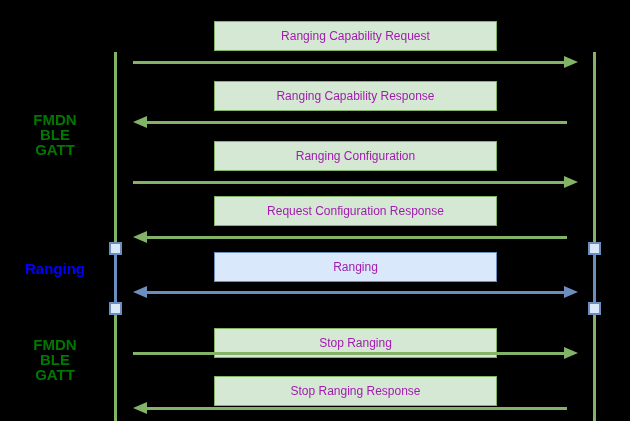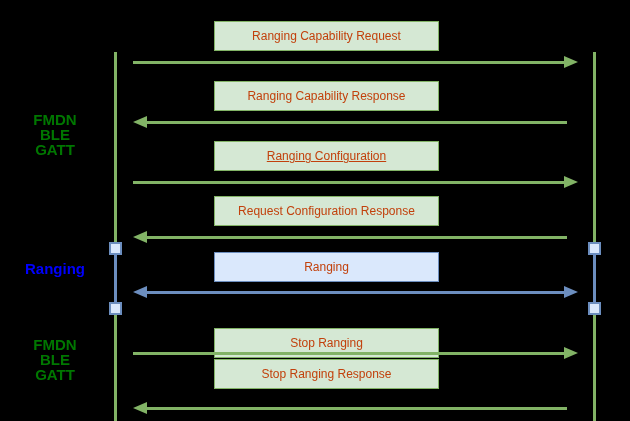--- a/index.html
+++ b/index.html
@@ -25,28 +25,28 @@
     position:absolute;width:9px;height:9px;
     background:#dae8fc;border:2px solid #6c8ebf;
   }
   .node.nl{left:109px;}
   .node.nr{left:588px;}
   .node.ntop{top:242px;}
   .node.nbot{top:302px;}
 
   
   .msg-box{
-    position:absolute;left:214px;width:225px;height:30px;
+    position:absolute;left:214px;width:283px;height:30px;
     box-sizing:border-box;border:1.5px solid #82b366;background:#d5e8d4;
     display:flex;align-items:center;justify-content:center;
-    font-size:12px;color:#c2410c;white-space:nowrap;
+    font-size:12px;color:#a21caf;white-space:nowrap;
   }
   .msg-box.blue{border-color:#6c8ebf;background:#dae8fc;}
-  .b1{top:21px;} .b2{top:81px;} .b3{top:141px;text-decoration:underline;} .b4{top:196px;}
-  .b5{top:252px;} .b6{top:304px;margin-top:24px;} .b7{top:359px;text-align:center;}
+  .b1{top:21px;} .b2{top:81px;} .b3{top:141px;} .b4{top:196px;}
+  .b5{top:252px;} .b6{top:304px;margin-top:24px;} .b7{top:376px;text-align:center;}
 
   
   .arrow{position:absolute;left:133px;width:445px;height:12px;}
   .a1{top:56px;} .a2{top:116px;} .a3{top:176px;} .a4{top:231px;}
   .a5{top:286px;} .a6{top:347px;} .a7{top:402px;}
   .arrow .line{position:absolute;top:4.5px;height:3px;background:#82b366;}
   .arrow.dir-right .line{left:0;right:13px;}
   .arrow.dir-left  .line{left:13px;right:11px;}
   .arrow.dir-both  .line{left:13px;right:13px;}
   .arrow.blue .line{background:#6c8ebf;}

